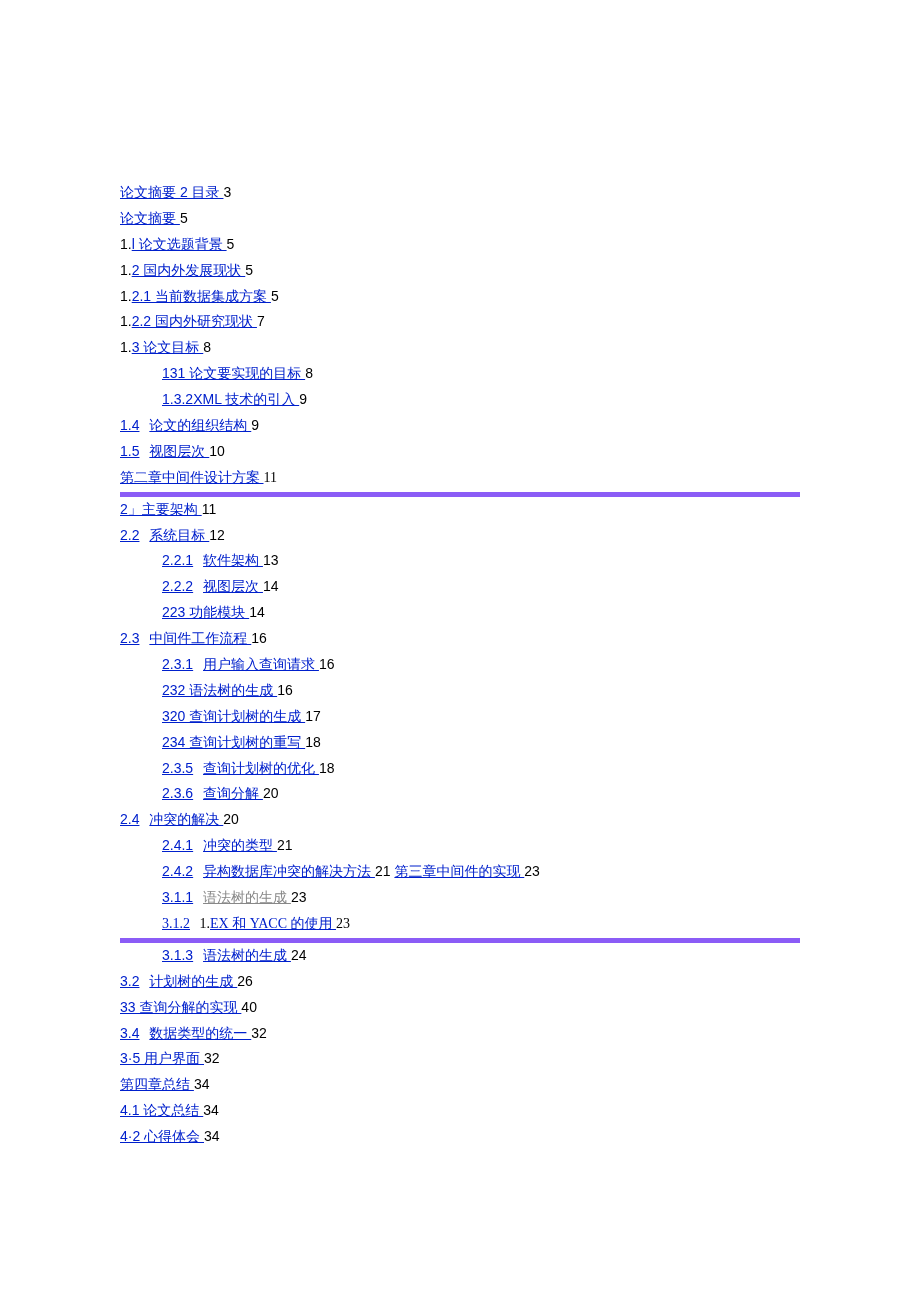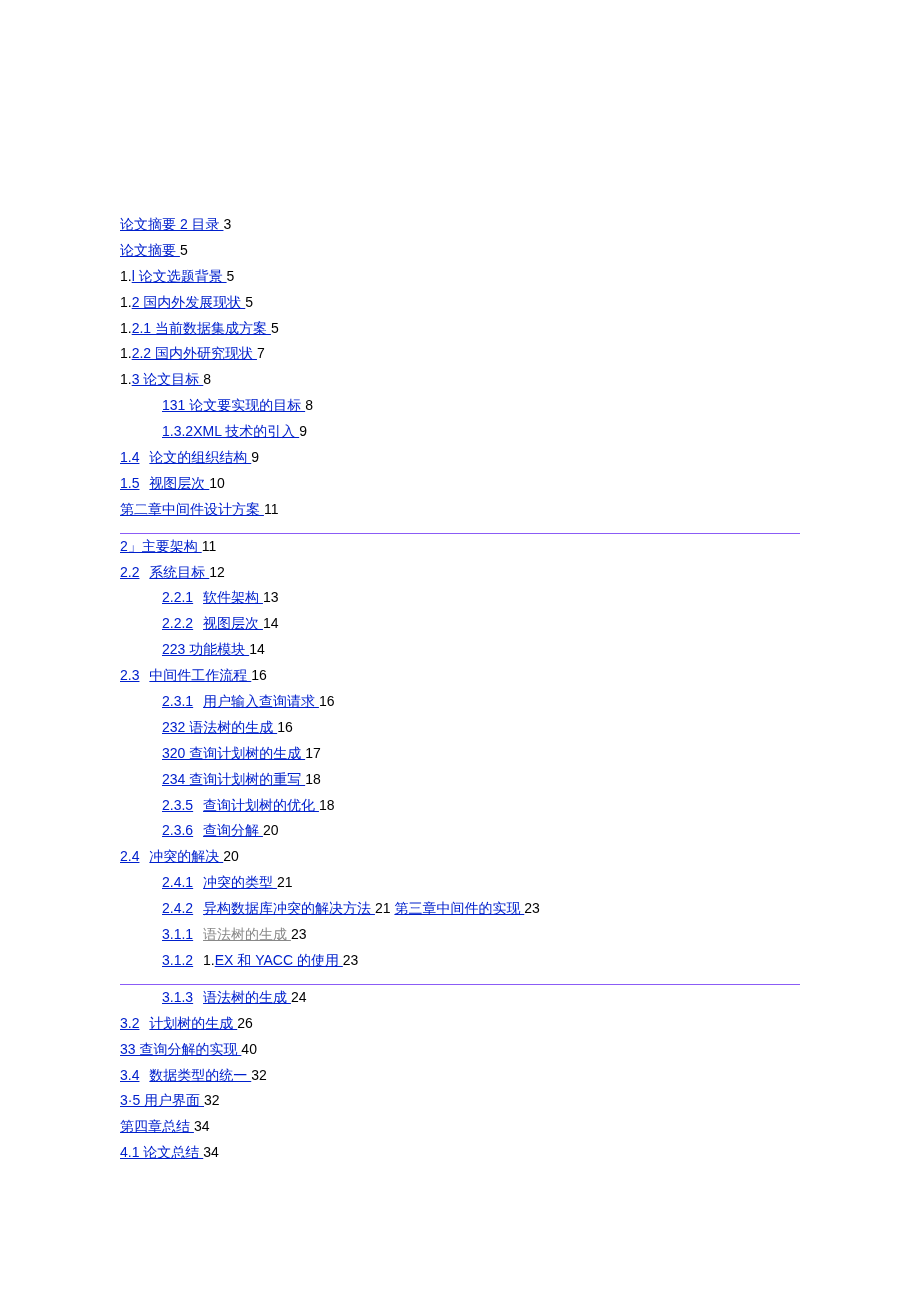--- a/index.html
+++ b/index.html
@@ -5,21 +5,20 @@
     body {
       font-family: Arial, "Microsoft YaHei", sans-serif;
       font-size: 14px;
       margin: 0;
       padding: 180px 120px 40px 120px;
       color: #000;
       line-height: 1.85;
     }
     .toc {
       width: 680px;
-      margin-top: 32px;
     }
     .entry {
       display: block;
     }
     .indent-1 {
       padding-left: 42px;
     }
     .link {
       color: #0020cc;
       text-decoration: underline;
@@ -33,22 +32,23 @@
     }
     .page {
       color: #000;
       text-decoration: none;
     }
     .sep {
       display: inline-block;
       width: 6px;
     }
     .rule-under {
-      border-bottom: 1px solid #8b5cf6;
-      padding-bottom: 10px;
+      border-bottom: 5px solid #8b5cf6;
+      padding-bottom: 1px;
+      font-family: Liberation Serif, serif;
     }
     .italic {
     }
   </style>
 </head>
 <body>
 
 <div class="toc">
 
   <div class="entry">
@@ -188,14 +188,17 @@
   </div>
 
   <div class="entry">
     <a class="link"><span>第四章总结 </span></a><span class="page">34</span>
   </div>
 
   <div class="entry">
     <a class="link"><span>4.1 论文总结 </span></a><span class="page">34</span>
   </div>
 
+  <div class="entry">
+    <a class="link"><span>4·2 心得体会 </span></a><span class="page">34</span>
+  </div>
 
 </div>
 
 </body></html>

